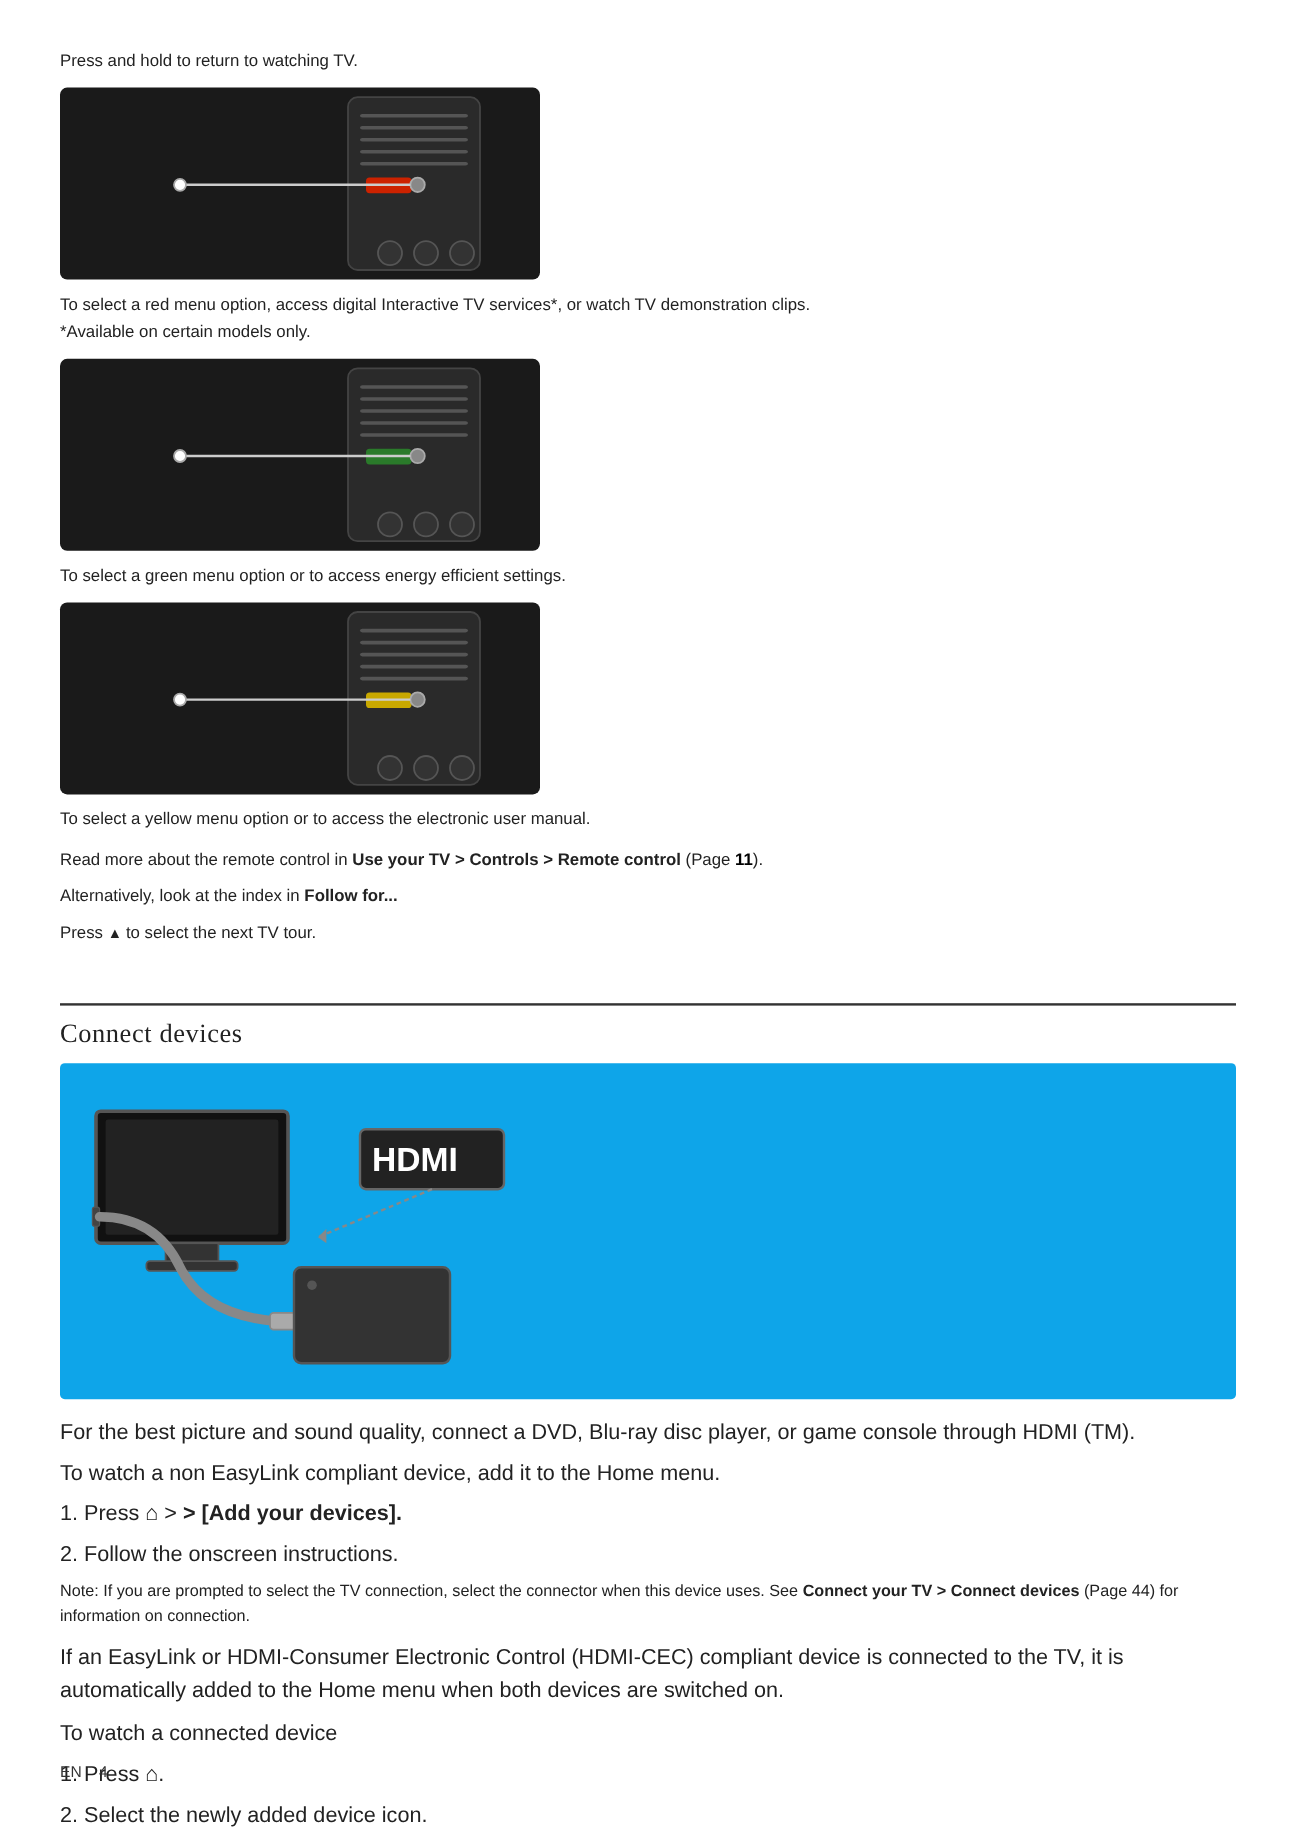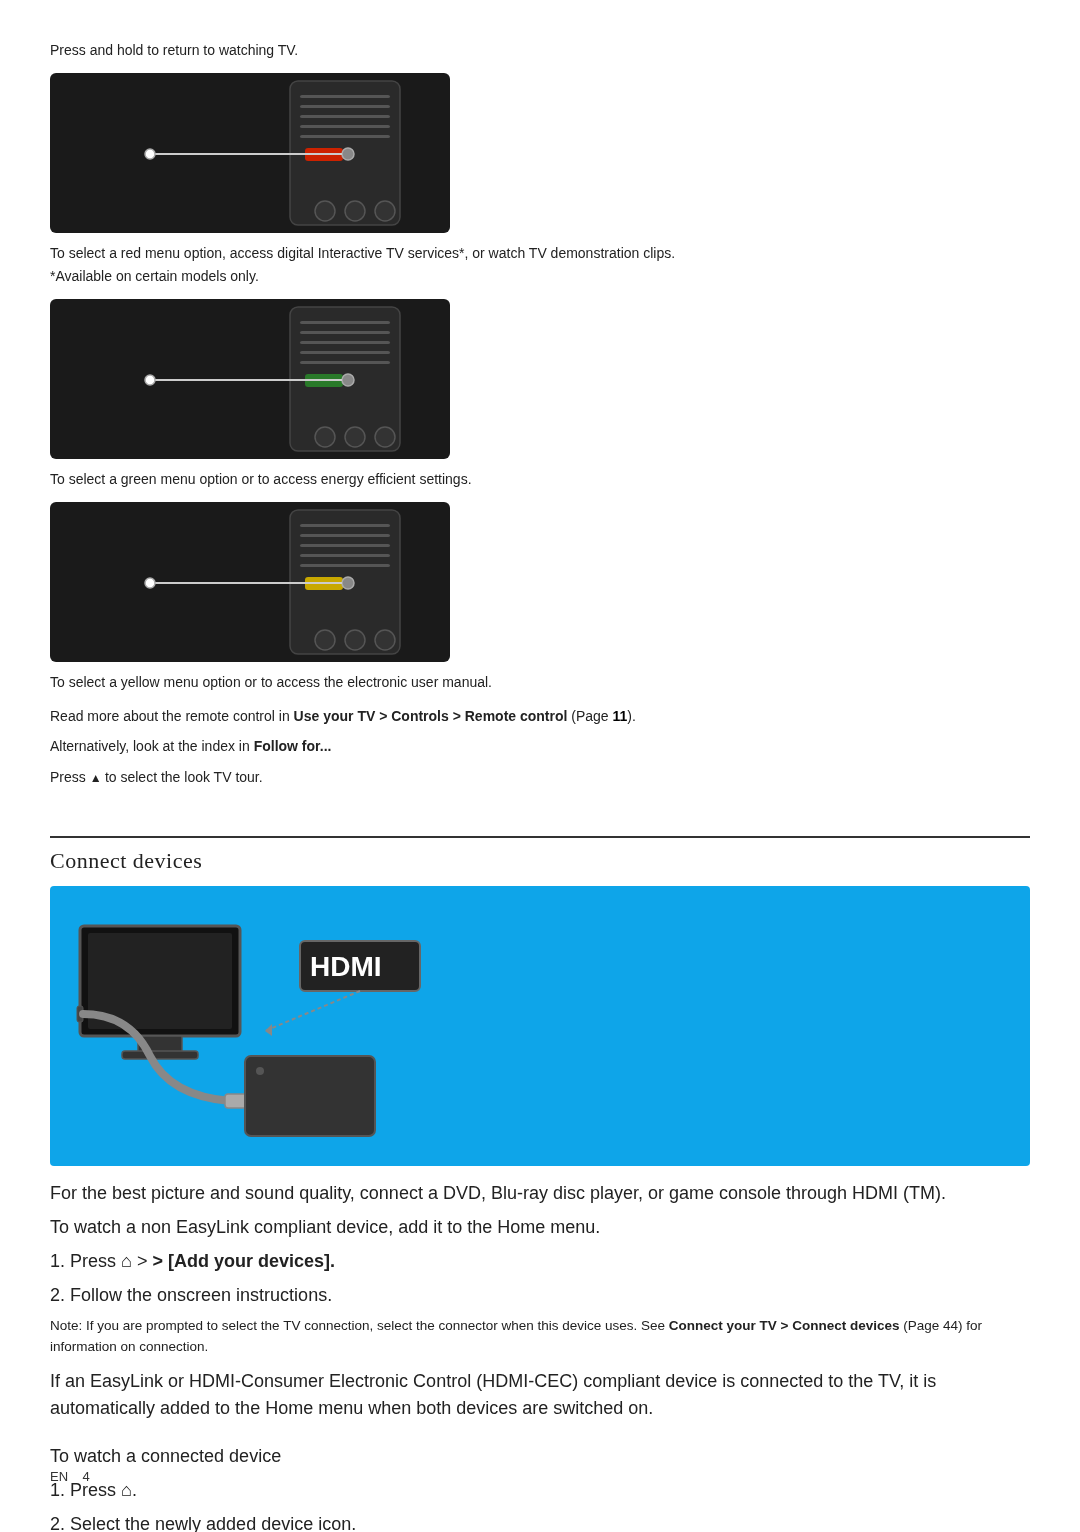--- a/index.html
+++ b/index.html
@@ -102,21 +102,21 @@
       overflow: hidden;
     }
     
     .note-text {
       font-size: 13.5px;
       line-height: 1.55;
       margin-bottom: 10px;
       color: #222;
     }
     .separator {
-      margin-bottom: 20px;
+      margin-bottom: 8px;
     }
   </style>
 </head>
 <body>
 
 <div class="page">
 
   <div class="left-col">
 
     <p class="caption">Press and hold to return to watching TV.</p>
@@ -196,21 +196,21 @@
     <p class="body-text">
       <span>Read more about the remote control in </span><span class="bold">Use your TV &gt; Controls &gt; Remote control</span><span> (Page </span><span class="link">11</span><span>).</span>
     </p>
     <p class="body-text">
       <span>Alternatively, look at the index in </span><span class="bold">Follow for...</span>
     </p>
 
     <p class="body-text">
       <span>Press</span>
       <span style="font-size:12px;"> ▲ </span>
-      <span> to select the look TV tour.</span>
+      <span> to select the next TV tour.</span>
     </p>
 
   </div>
 
   <div class="right-col">
 
     <div class="right-col-divider"></div>
 
     <h2 class="section-title">Connect devices</h2>
 

